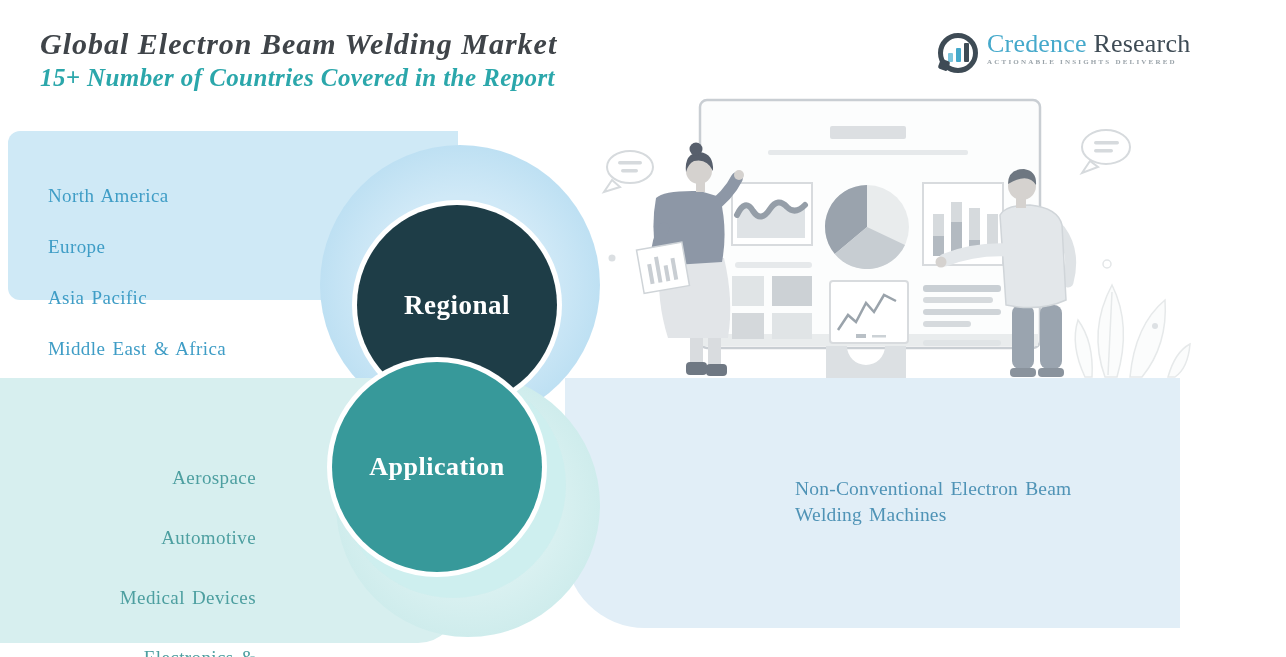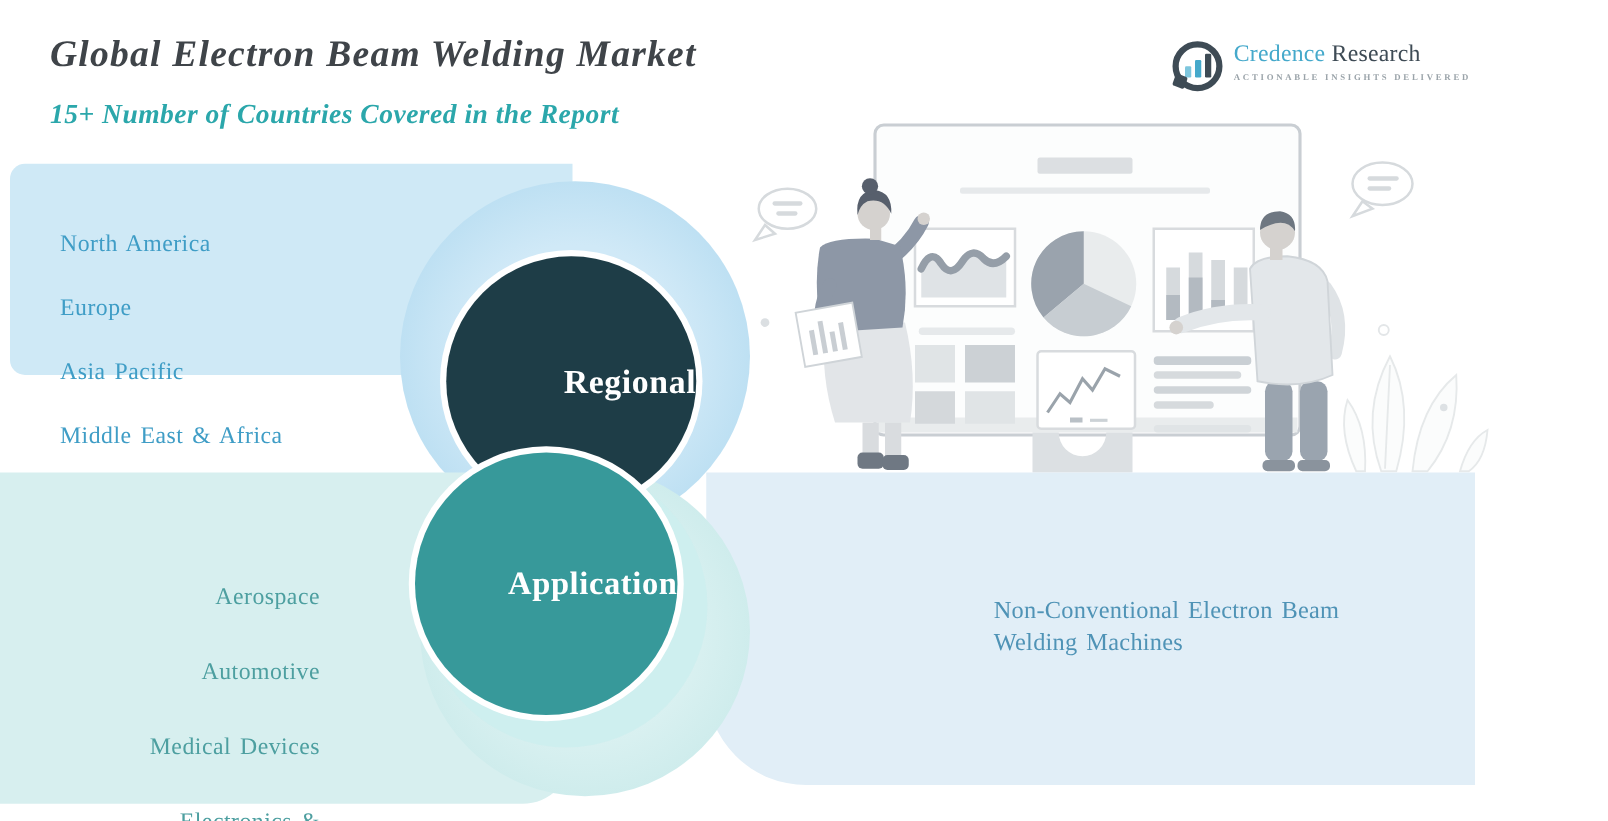--- a/index.html
+++ b/index.html
@@ -6,53 +6,53 @@
   .stage{
     position:relative;width:1286px;height:657px;overflow:hidden;background:#fff;
     font-family:Liberation Serif, serif;
   }
   
   .title{
     position:absolute;left:40px;top:27px;font-size:30px;font-weight:bold;font-style:italic;
     letter-spacing:1px;color:var(--c-title_text,#3f4449);white-space:nowrap;
   }
   .subtitle{
-    position:absolute;left:40px;top:78px;font-size:22px;font-weight:bold;font-style:italic;
+    position:absolute;left:40px;top:64px;font-size:25px;font-weight:bold;font-style:italic;
     letter-spacing:.4px;color:var(--c-subtitle_text,#2ba7ab);white-space:nowrap;
   }
   
   .logo{position:absolute;left:938px;top:33px;display:flex;align-items:flex-start;gap:9px;}
   .logo-mark{position:relative;width:40px;height:40px;border:5px solid var(--c-logo_dark,#3e4b55);
     border-radius:50%;box-sizing:border-box;display:flex;align-items:flex-end;justify-content:center;gap:3px;padding-bottom:6px;}
   .logo-mark::after{content:"";position:absolute;left:-4px;bottom:-2px;width:10px;height:10px;
     background:var(--c-logo_dark,#3e4b55);transform:rotate(20deg);border-radius:2px;}
   .logo-bar{width:5px;border-radius:1px;}
   .logo-bar.b1{height:9px;background:#7ec6dd;}
   .logo-bar.b2{height:14px;background:var(--c-logo_blue,#45a9cb);}
   .logo-bar.b3{height:19px;background:var(--c-logo_dark,#3e4b55);}
   .logo-text{display:flex;flex-direction:column;}
-  .logo-name{font-size:19px;line-height:22px;letter-spacing:.2px;}
+  .logo-name{font-size:26px;line-height:22px;letter-spacing:.2px;}
   .logo-name .blue{color:var(--c-logo_blue,#45a9cb);}
   .logo-name .dark{color:var(--c-logo_dark,#3e4b55);}
   .logo-tagline{font-size:7px;font-weight:bold;letter-spacing:2.2px;color:#9aa3a9;
     text-transform:uppercase;margin-top:3px;}
   
   .panel,.bulge{position:absolute;z-index:2;}
   .panel-regional{left:8px;top:131px;width:450px;height:169px;border-radius:12px 0 0 12px;
     background:var(--c-regional_panel,#cfe9f6);}
   .bulge-regional{left:320px;top:145px;width:280px;height:280px;border-radius:50%;
     background:radial-gradient(circle,#d0e9f7 45%,#a9d6ee 100%);}
   .panel-application{left:0;top:378px;width:458px;height:265px;border-radius:0 0 40px 0;
     background:var(--c-application_panel,#d7efef);}
   .bulge-application{left:336px;top:373px;width:264px;height:264px;border-radius:50%;
     background:radial-gradient(circle,#daf1f1 45%,#c2e7e7 100%);}
   .panel-type{left:565px;top:378px;width:615px;height:250px;border-radius:0 0 0 80px;
     background:var(--c-type_panel,#e1eef7);}
   
-  .circle{position:absolute;border-radius:50%;display:flex;align-items:center;justify-content:flex-end;
+  .circle{position:absolute;border-radius:50%;display:flex;align-items:center;justify-content:center;
     color:#fff;font-weight:bold;letter-spacing:.5px;}
   .circle-regional{left:357px;top:205px;width:200px;height:200px;z-index:3;font-size:27px;
     background:var(--c-regional_circle,#1e3d47);box-shadow:0 0 0 5px #fff;}
   .circle-application{left:332px;top:362px;width:210px;height:210px;z-index:4;font-size:26px;
     background:var(--c-application_circle,#37999a);
     box-shadow:0 0 0 5px #fff,16px 18px 0 8px rgba(205,238,238,.95);}
   .circle-type{left:512px;top:294px;width:210px;height:210px;z-index:5;font-size:26px;
     background:var(--c-type_circle,#f8b91d);
     box-shadow:0 0 0 5px #fff,14px 13px 0 7px #bad4e1;}
   

